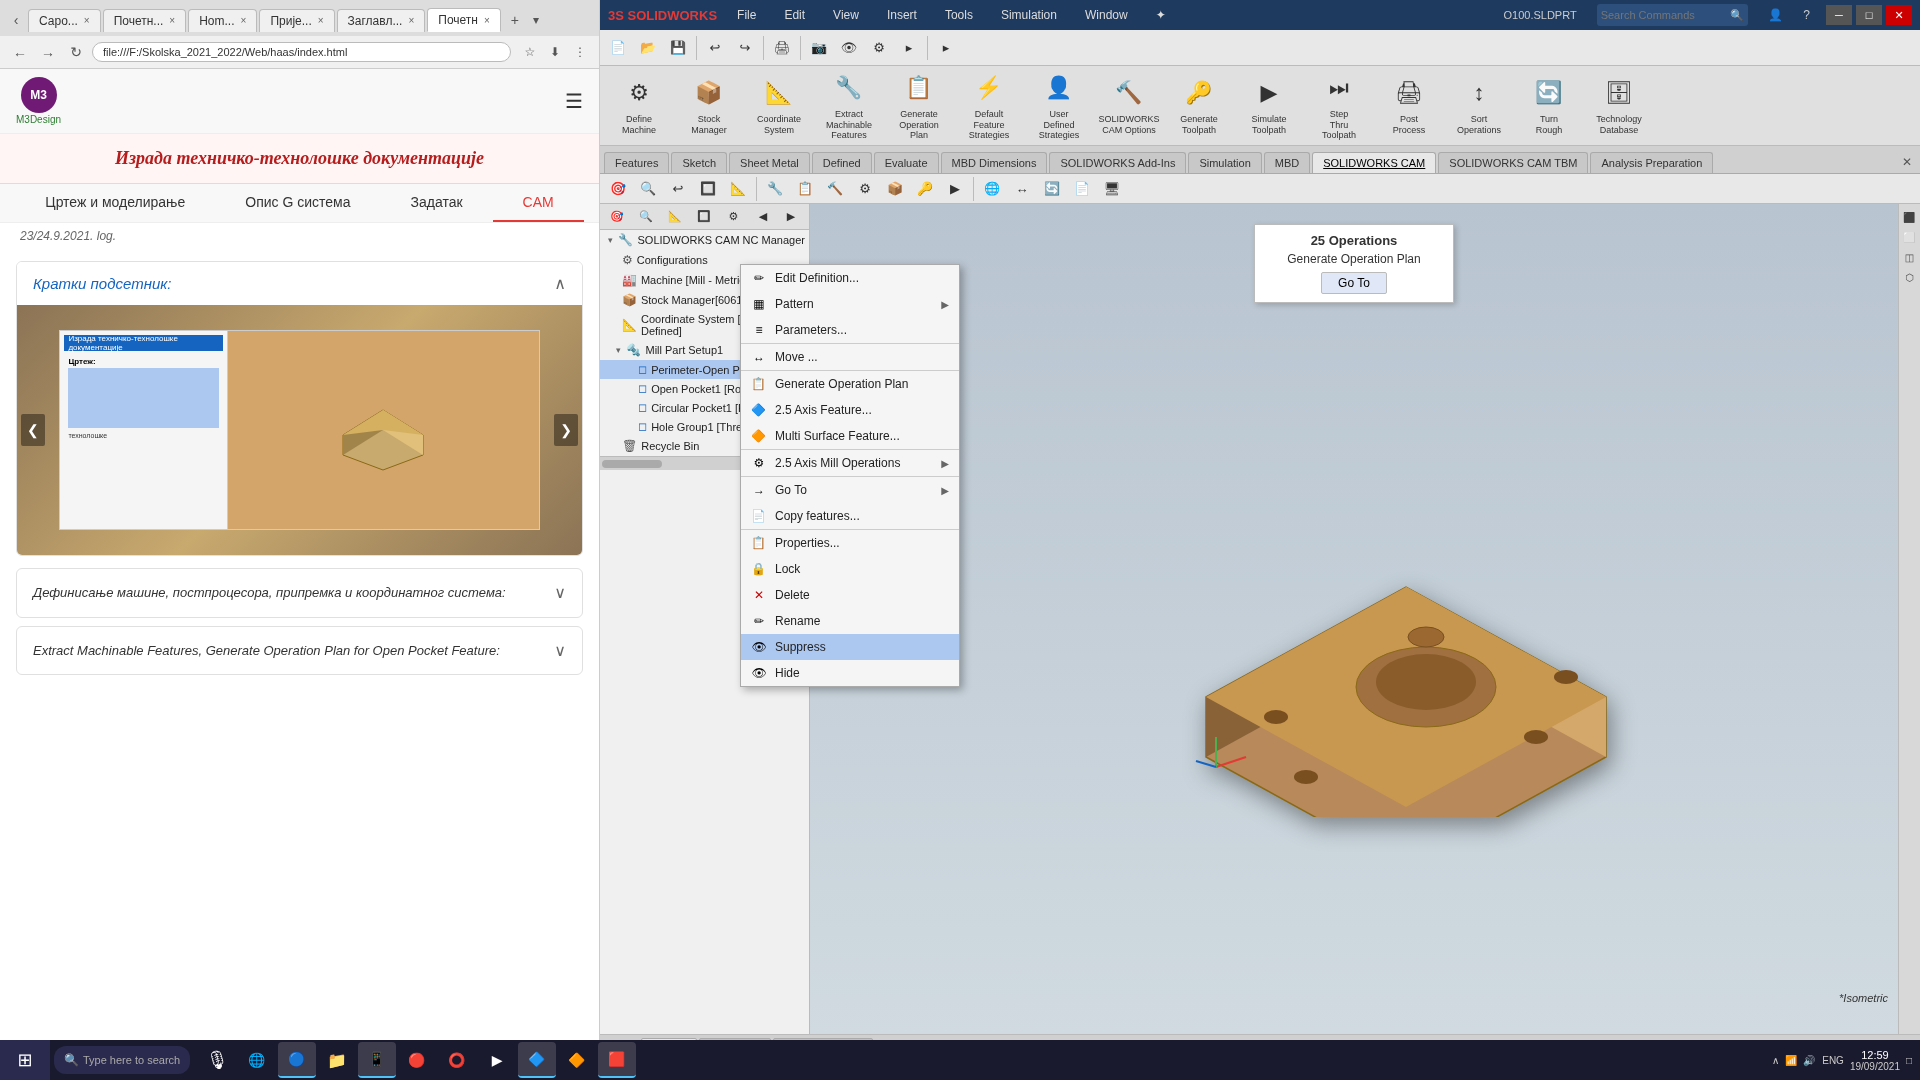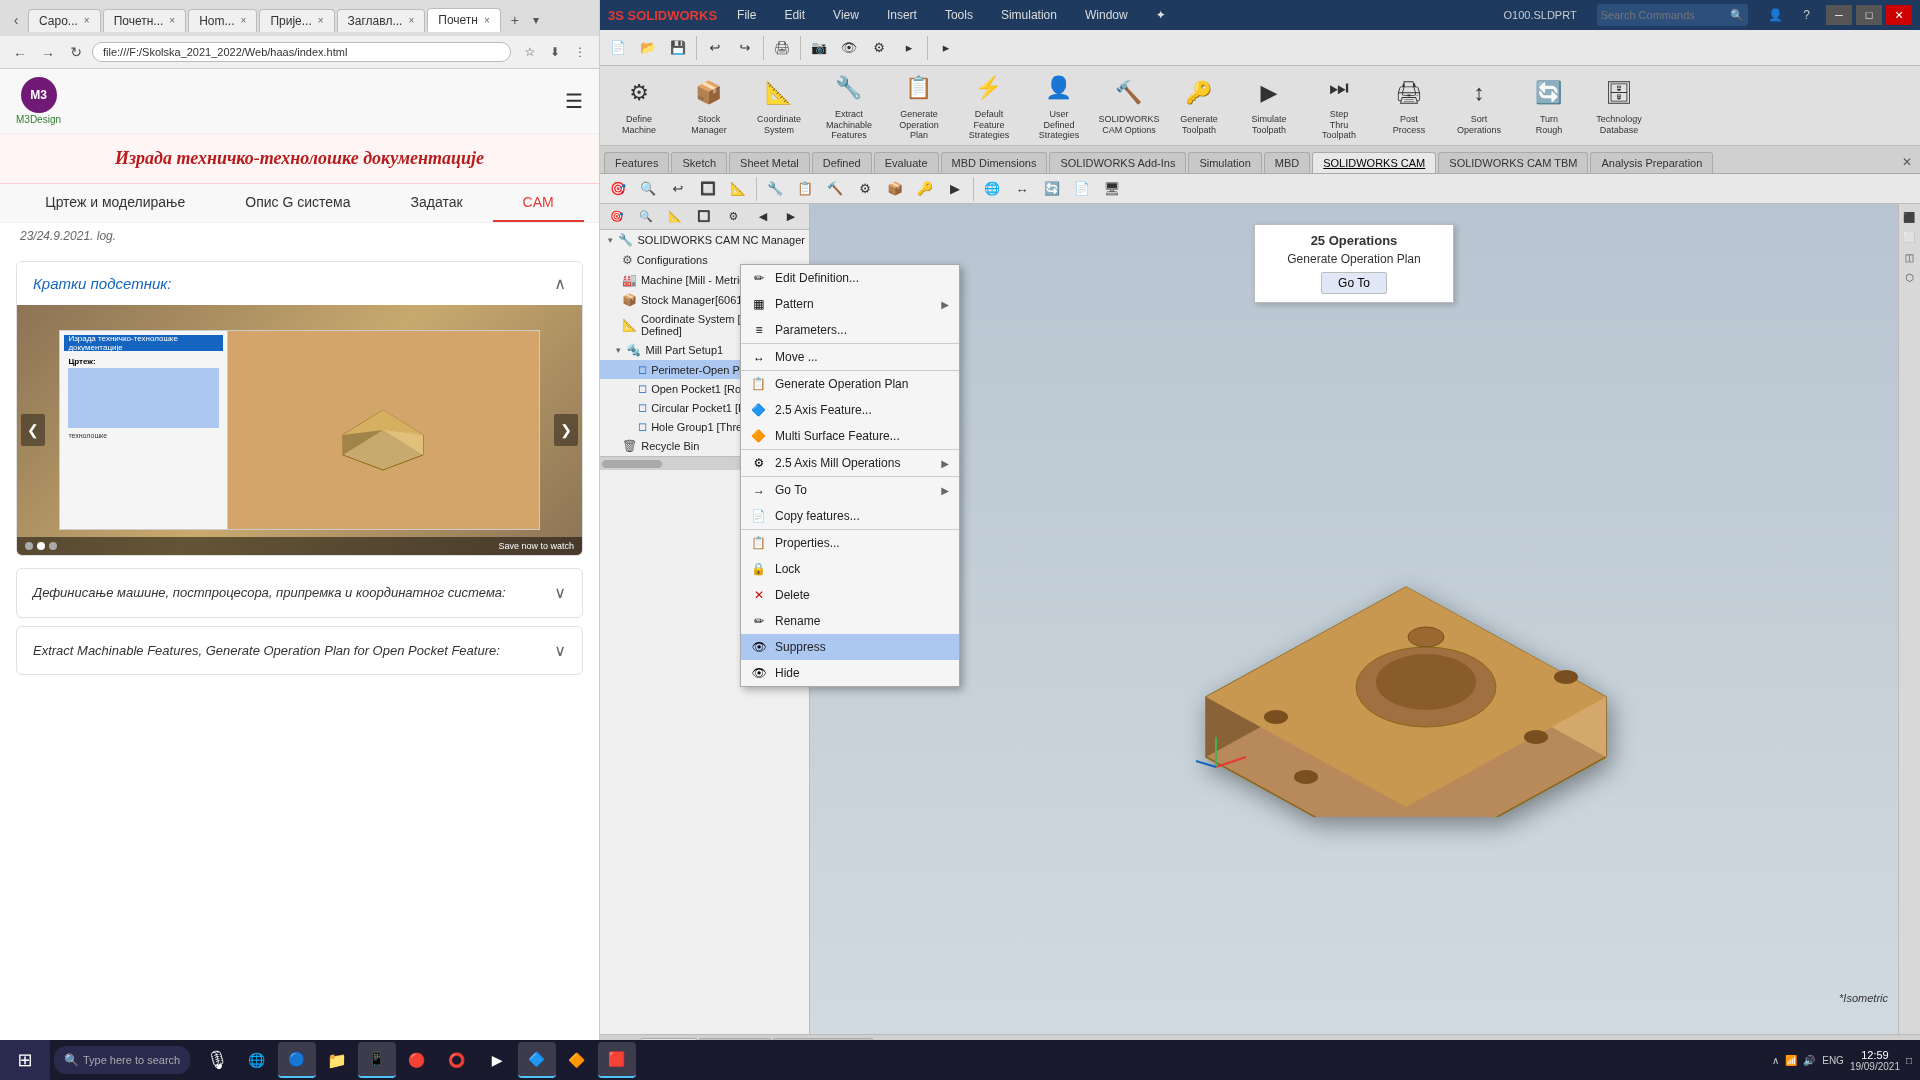--- a/index.html
+++ b/index.html
@@ -656,28 +656,20 @@
                   <polygon points="20,50 60,25 100,50 100,70 60,85 20,70" fill="#c8a96e" stroke="#8b6914" stroke-width="1"></polygon>
                   <polygon points="20,50 60,25 60,45 20,70" fill="#a0844a"></polygon>
                   <polygon points="60,25 100,50 100,70 60,45" fill="#e0c07a"></polygon>
                   <polygon points="20,50 60,45 100,50 60,25" fill="#d4b060"></polygon>
                 </svg>
               </div>
             </div>
           </div>
           <button class="prev-btn">❮</button>
           <button class="next-btn">❯</button>
-          <div class="slide-bottom-bar">
-            <div class="slide-dots">
-              <div class="slide-dot"></div>
-              <div class="slide-dot active"></div>
-              <div class="slide-dot"></div>
-            </div>
-            <span class="slide-caption">Save now to watch</span>
-          </div>
         </div>
       </div>
     </div>
 
     <div class="collapsed-section">
       <div class="collapsed-section-text">Дефинисање машине, постпроцесора, припремка и координатног система:</div>
       <span class="expand-icon">∨</span>
     </div>
 
     <div class="collapsed-section">

